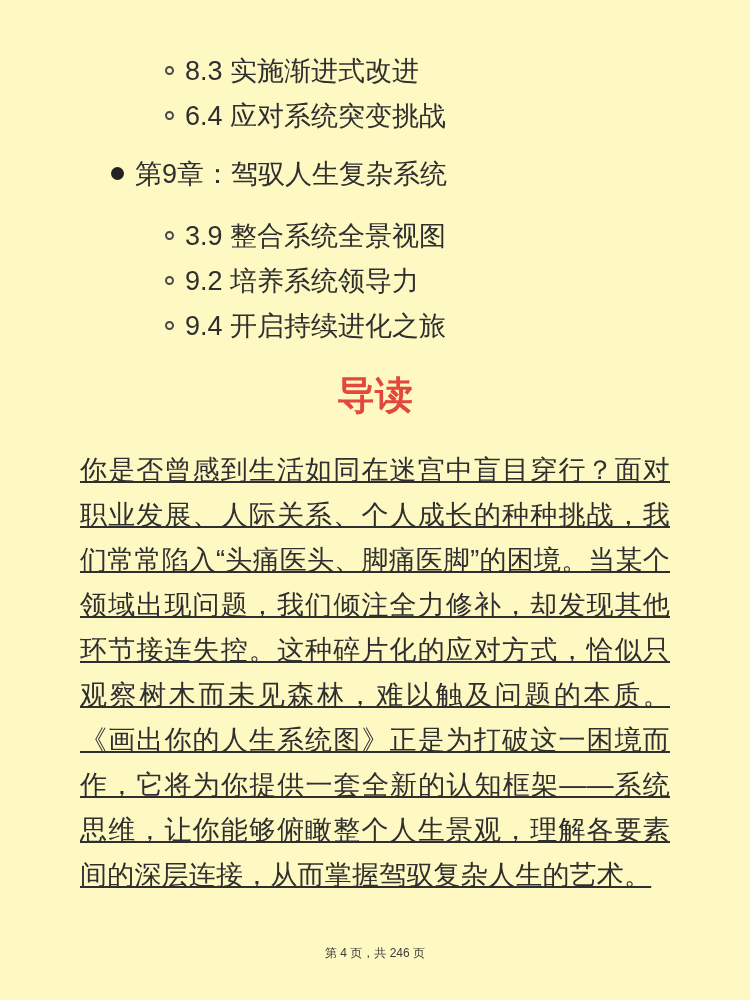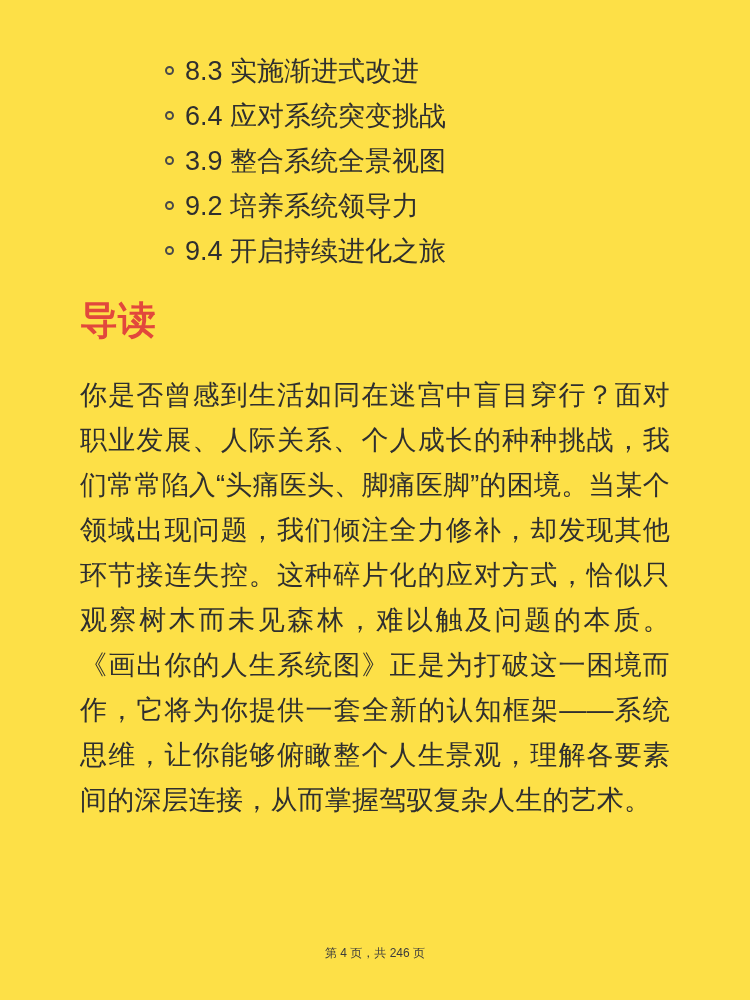--- a/index.html
+++ b/index.html
@@ -2,21 +2,21 @@
 <html><head>
 <meta charset="utf-8">
 <style>
   * { box-sizing: border-box; }
   html, body { margin: 0; padding: 0; }
   body { background: #ffffff; }
   .page {
     position: relative;
     width: 750px;
     height: 1000px;
-    background: #fde047;
+    background: #fef9c3;
     font-family: "Liberation Sans", "DejaVu Sans", sans-serif;
     color: #2f2f2f;
     overflow: hidden;
   }
   .content {
     padding: 55px 80px 0 80px;
   }
   .toc { font-size: 27px; }
   .toc-row {
     display: flex;
@@ -49,28 +49,30 @@
     background: #222222;
     border-radius: 50%;
     margin-right: 11px;
   }
   .toc-text { white-space: nowrap; }
   .section-heading {
     margin-top: 33px;
     font-size: 38px;
     line-height: 42px;
     font-weight: bold;
+    text-align: center;
   }
   .body-paragraph {
     margin-top: 3px;
     width: 590px;
     font-size: 27px;
     line-height: 45px;
     text-align: justify;
     letter-spacing: 0.2px;
+    text-decoration: underline;
   }
   .footer {
     position: absolute;
     left: 0;
     bottom: 38px;
     width: 100%;
     text-align: center;
     font-size: 12px;
     color: #3c3c3c;
   }
@@ -86,20 +88,24 @@
       <div class="toc-row sub">
         <span class="bullet hollow"></span>
         <span class="toc-text">8.3 实施渐进式改进</span>
       </div>
 
       <div class="toc-row sub">
         <span class="bullet hollow"></span>
         <span class="toc-text">6.4 应对系统突变挑战</span>
       </div>
 
+      <div class="toc-row chapter">
+        <span class="bullet filled"></span>
+        <span class="toc-text">第9章：驾驭人生复杂系统</span>
+      </div>
 
       <div class="toc-row sub">
         <span class="bullet hollow"></span>
         <span class="toc-text">3.9 整合系统全景视图</span>
       </div>
 
       <div class="toc-row sub">
         <span class="bullet hollow"></span>
         <span class="toc-text">9.2 培养系统领导力</span>
       </div>

